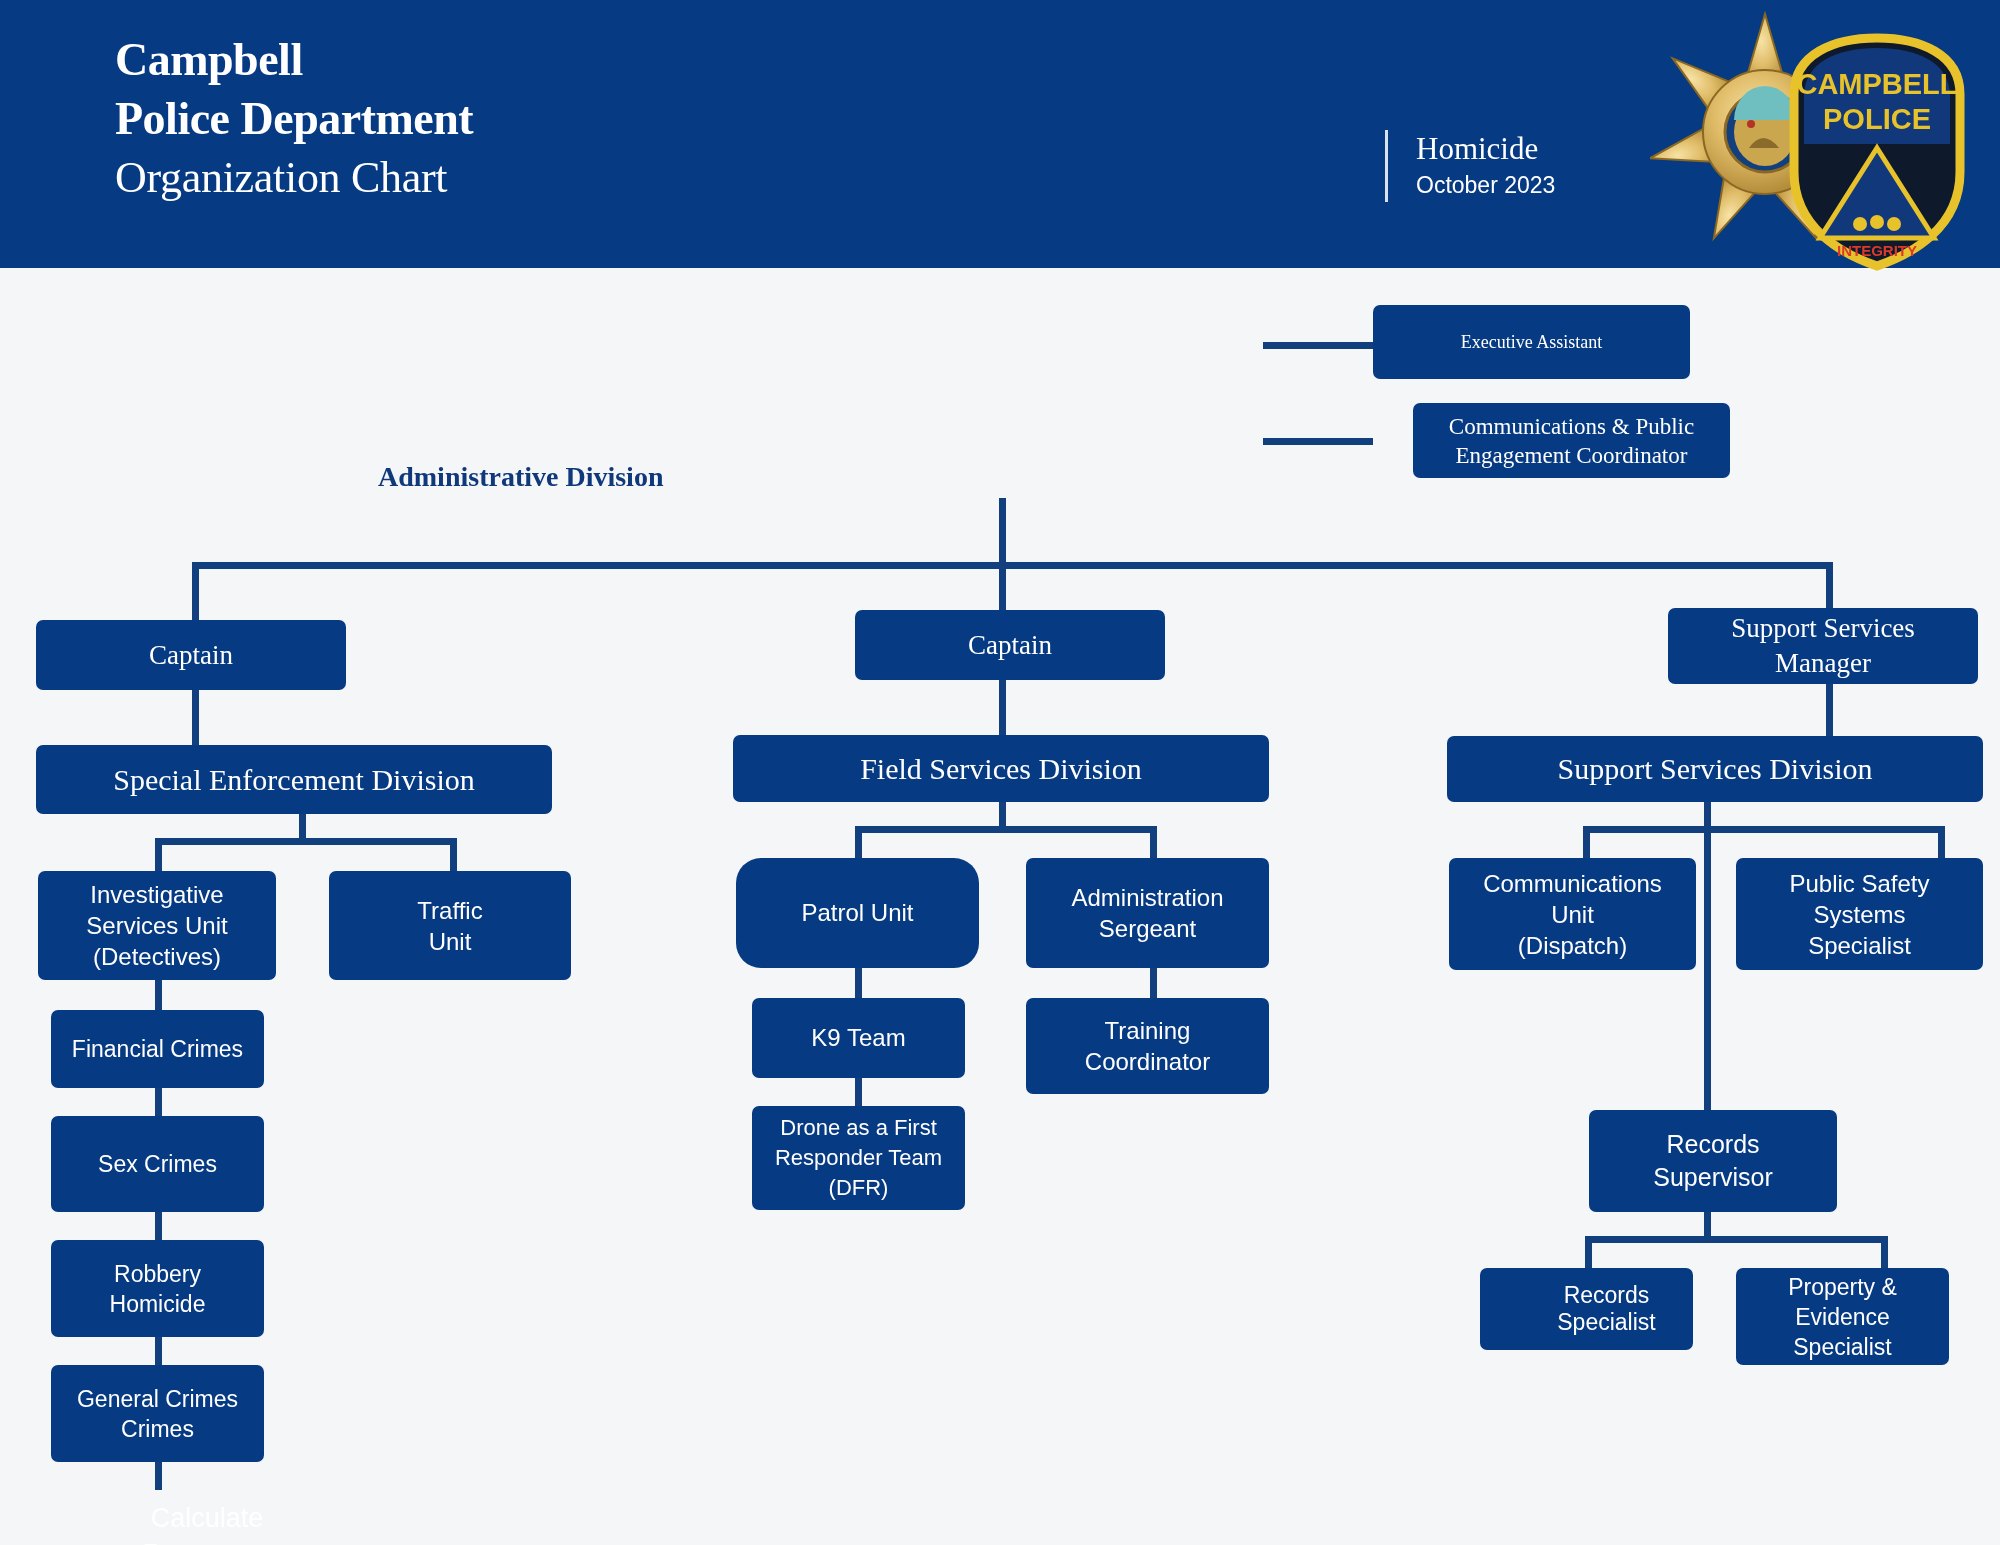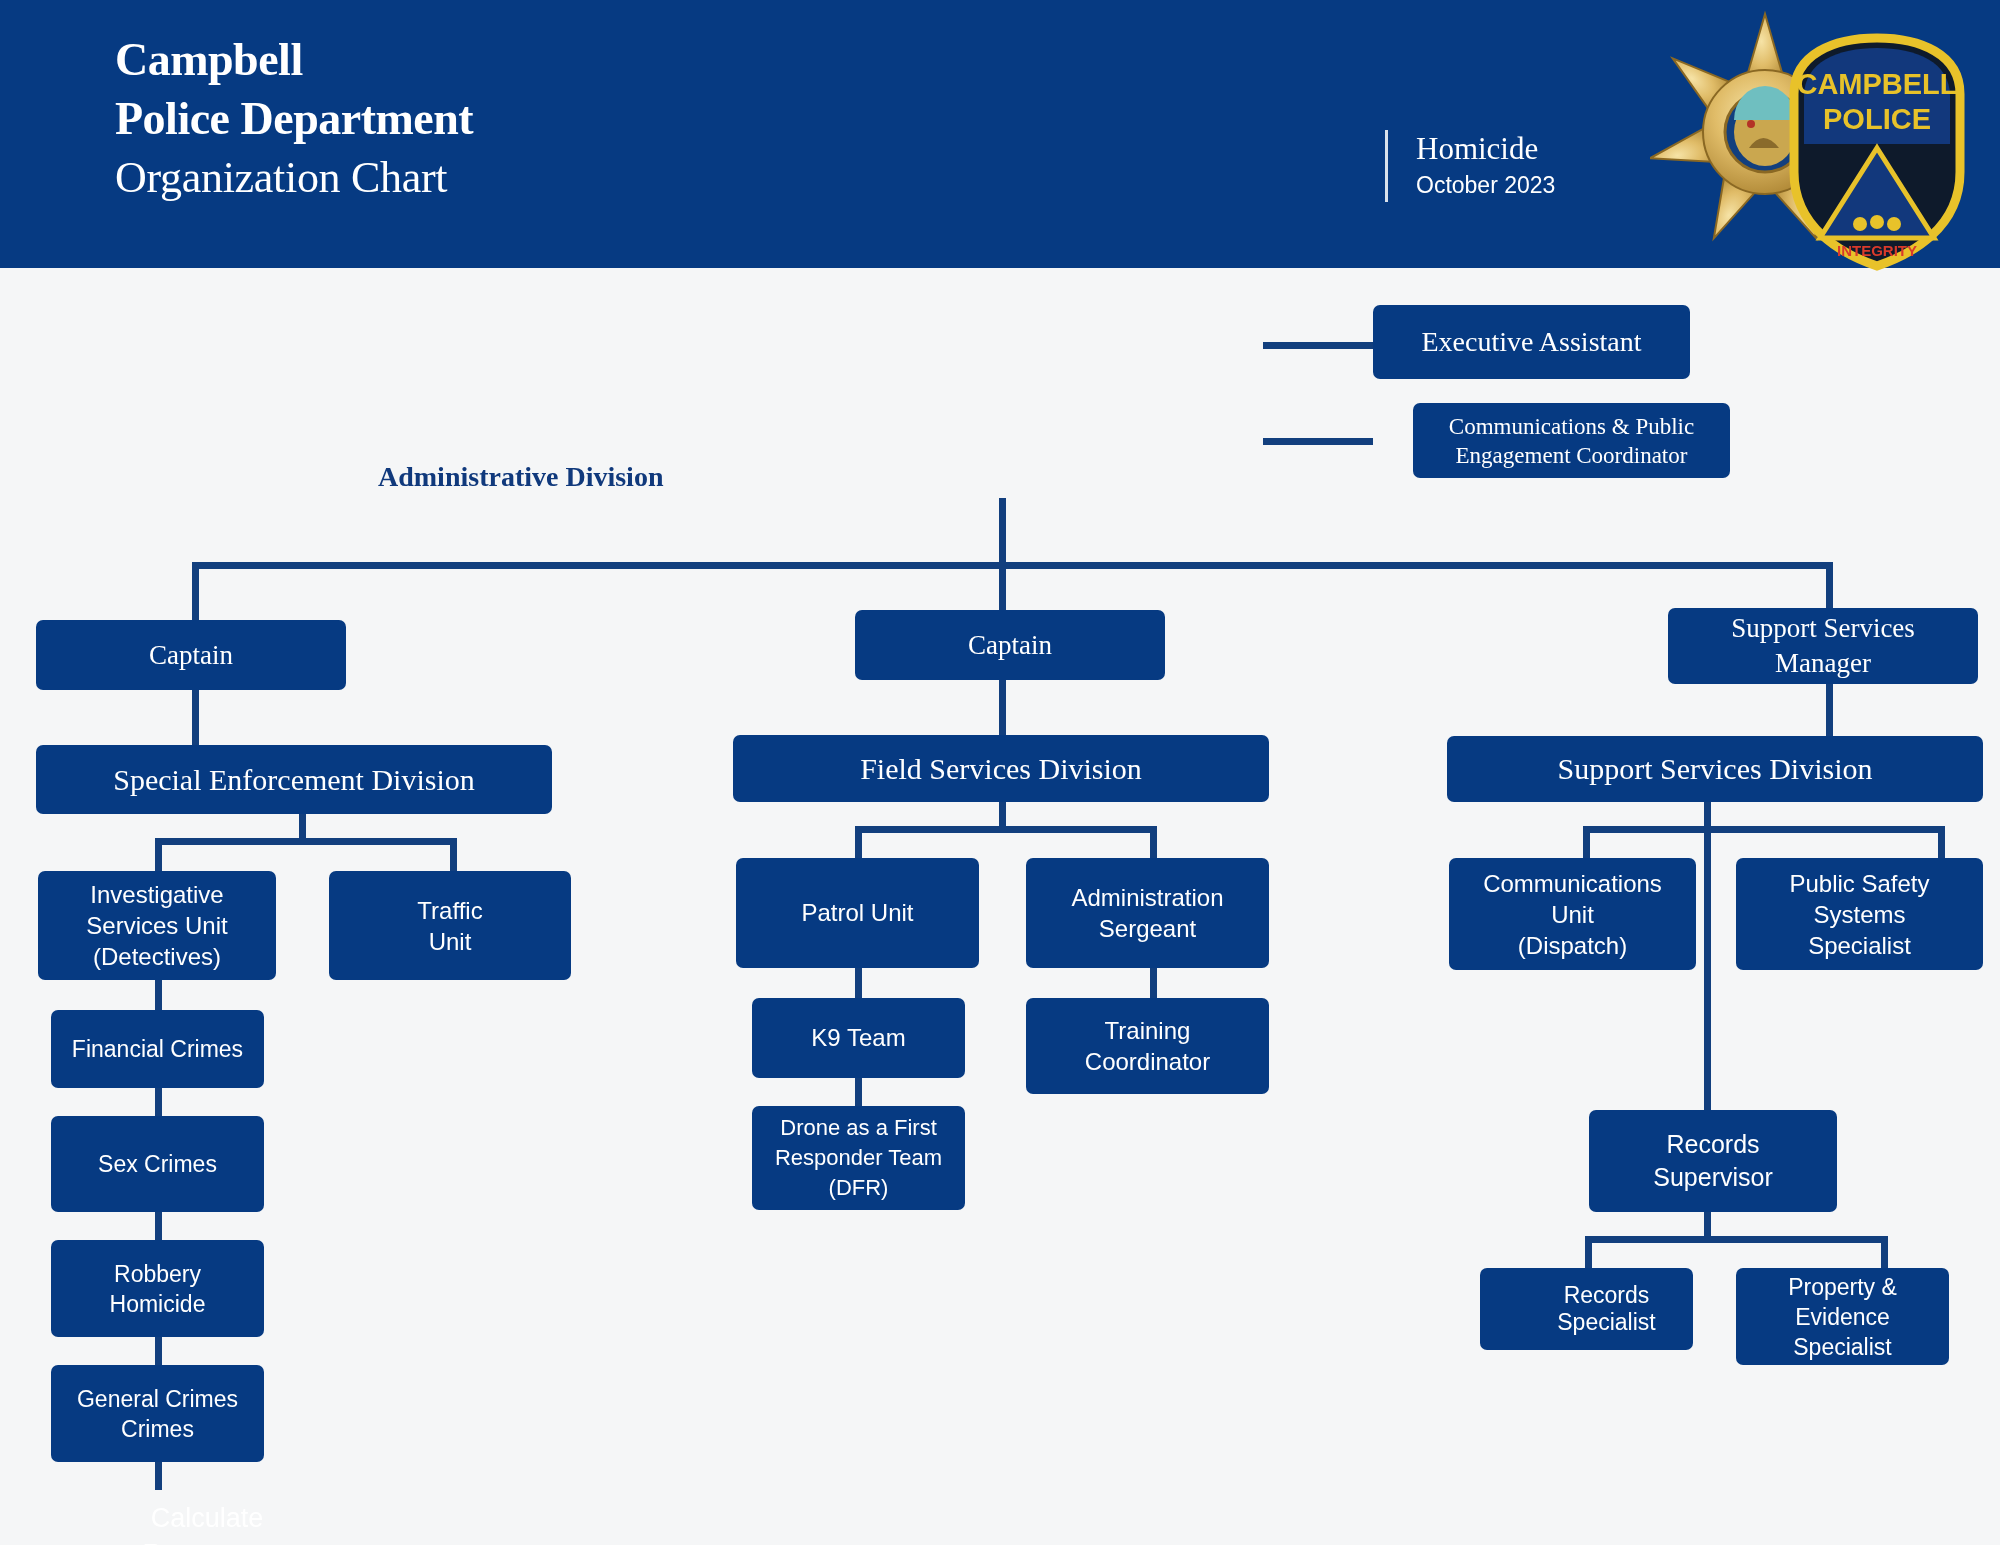--- a/index.html
+++ b/index.html
@@ -164,21 +164,21 @@
   <div class="ln" style="left:1938px;top:826px;width:7px;height:32px;"></div>
   <div class="ln" style="left:1704px;top:826px;width:7px;height:290px;"></div>
   <div class="ln" style="left:1704px;top:1212px;width:7px;height:30px;"></div>
   <div class="ln" style="left:1585px;top:1236px;width:303px;height:7px;"></div>
   <div class="ln" style="left:1585px;top:1236px;width:7px;height:32px;"></div>
   <div class="ln" style="left:1881px;top:1236px;width:7px;height:32px;"></div>
 
   <div class="free-label" style="left:378px;top:461px;">Administrative Division</div>
 
 
-  <div class="node serif" style="left:1373px;top:305px;width:317px;height:74px;font-size:28px;text-align:center;">
+  <div class="node serif" style="left:1373px;top:305px;width:317px;height:74px;font-size:18px;text-align:center;">
     <span>Executive Assistant</span>
   </div>
 
   <div class="node serif" style="left:1373px;top:403px;width:317px;height:75px;font-size:23px;line-height:29px;flex-direction:column;margin-left:40px;">
     <div>Communications &amp; Public</div>
     <div>Engagement Coordinator</div>
   </div>
 
   <div class="node serif" style="left:36px;top:620px;width:310px;height:70px;font-size:27px;">
     <span>Captain</span>
@@ -227,21 +227,21 @@
   <div class="node sans" style="left:51px;top:1240px;width:213px;height:97px;font-size:23px;line-height:30px;flex-direction:column;">
     <div>Robbery</div>
     <div>Homicide</div>
   </div>
 
   <div class="node sans" style="left:51px;top:1365px;width:213px;height:97px;font-size:23px;line-height:30px;flex-direction:column;">
     <div>General Crimes</div>
     <div>Crimes</div>
   </div>
 
-  <div class="node sans" style="left:736px;top:858px;width:243px;height:110px;font-size:24px;">
+  <div class="node sans" style="left:736px;top:858px;width:243px;height:110px;font-size:24px;border-radius:25px;">
     <span>Patrol Unit</span>
   </div>
 
   <div class="node sans" style="left:1026px;top:858px;width:243px;height:110px;font-size:24px;line-height:31px;flex-direction:column;">
     <div>Administration</div>
     <div>Sergeant</div>
   </div>
 
   <div class="node sans" style="left:752px;top:998px;width:213px;height:80px;font-size:24px;">
     <span>K9 Team</span>

